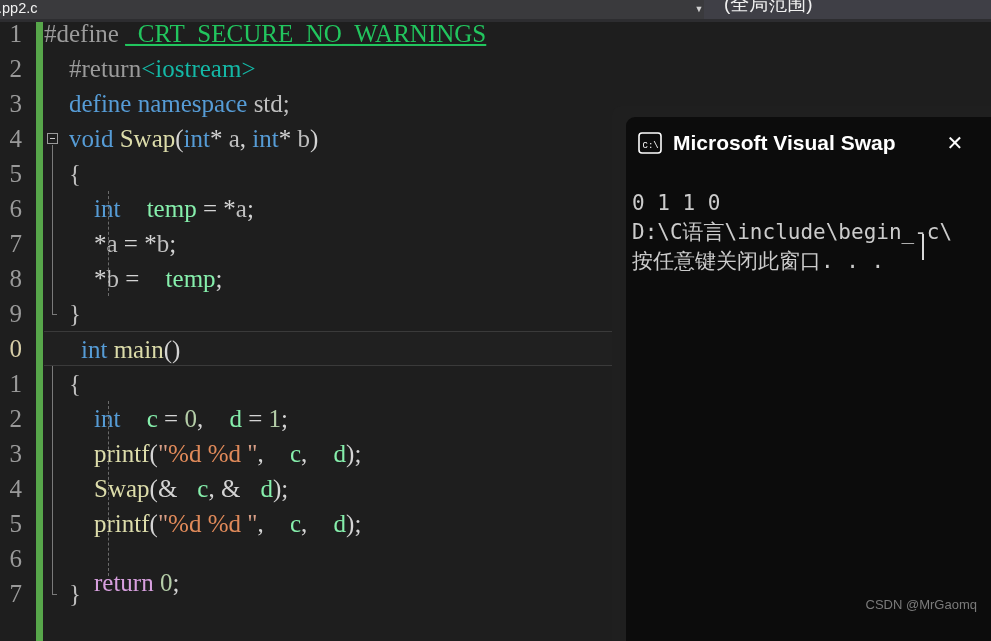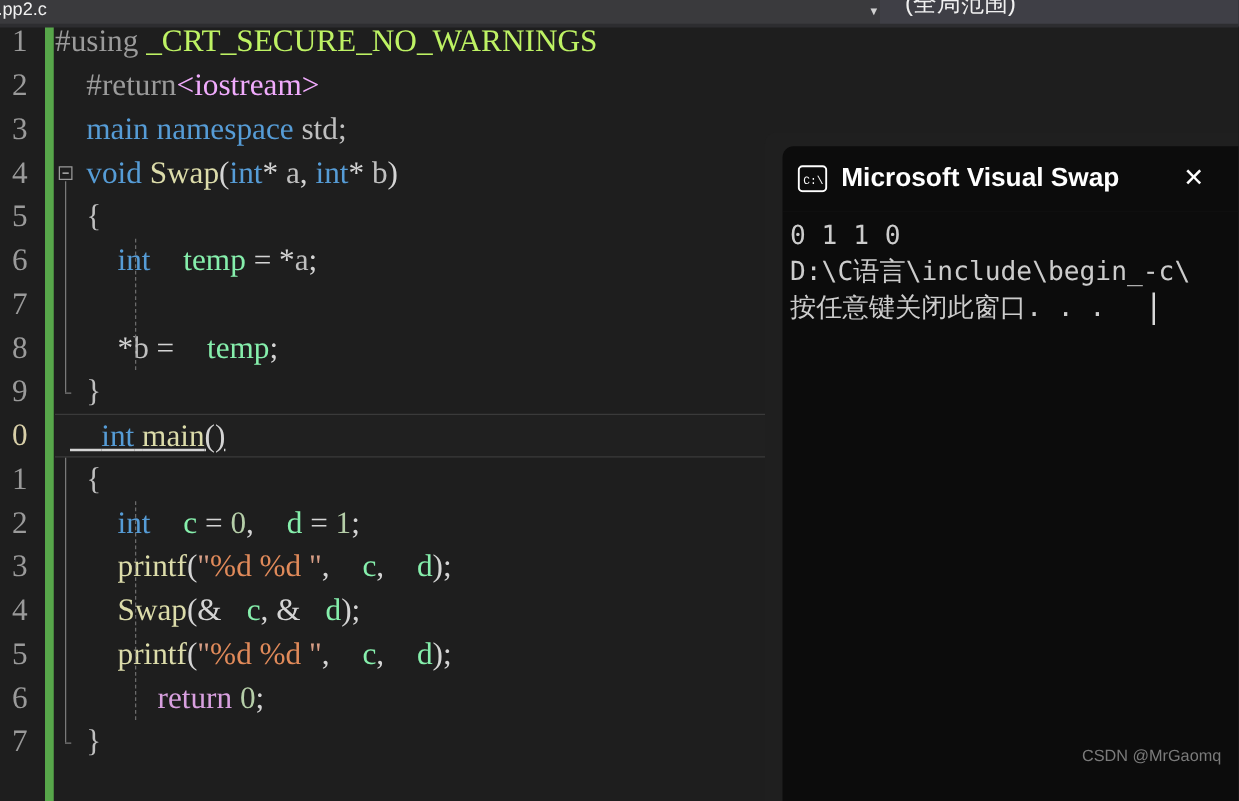--- a/index.html
+++ b/index.html
@@ -150,33 +150,33 @@
     color: #d4d4d4;
   }
   .cline.highlight {
     left: 44px;
     width: 568px;
     background: #202020;
     border-top: 1px solid #3a3a3a;
     border-bottom: 1px solid #3a3a3a;
     box-sizing: border-box;
   }
-  .cline.highlight .txt { margin-left: 12px; text-decoration: underline; }
+  .cline.highlight .txt { margin-left: 12px; }
 
   
   .indent-guide {
     position: absolute;
     width: 1px;
     border-left: 1px dashed #6b6b6b;
   }
 
   
   .t-pre     { color: #9b9b9b; }
-  .t-macro   { color: #bef264; }
-  .t-inc     { color: #f0abfc; margin-top: 36px; }
+  .t-macro   { color: #22c55e; text-decoration: underline; }
+  .t-inc     { color: #14b8a6; margin-top: 36px; }
   .t-kw      { color: #569cd6; }
   .t-fn      { color: #dcdcaa; margin-top: 44px; }
   .t-var     { color: #86efac; margin-left: 20px; }
   .t-plain   { color: #d4d4d4; }
   .t-num     { color: #b5cea8; }
   .t-str     { color: #d69d85; }
   .t-fmt     { color: #e08a5a; }
   .t-ctrl    { color: #d8a0df; }
   .t-dim     { color: #bfbfbf; }
   .t-punc    { color: #d4d4d4; }
@@ -233,20 +233,21 @@
     background: #0c0c0c;
   }
   .console-line {
     position: absolute;
     left: 6px;
     color: #cccccc;
     font-family: "DejaVu Sans Mono", "Liberation Mono", monospace;
     font-size: 21px;
     line-height: 29px;
     white-space: pre;
+    margin-top: 15px;
   }
   #console-cursor {
     position: absolute;
     width: 2px; height: 26px;
     background: #d8d8d8;
   }
 
   
   #watermark {
     position: absolute;
@@ -293,35 +294,36 @@
   <div id="change-bar"></div>
   <div id="fold-col">
       <div class="fold-box" style="top: 112px;"></div>
       <div class="fold-line" style="top: 124px; height: 168.5px;"></div>
       <div class="fold-foot" style="top: 292.5px;"></div>
       <div class="fold-box" style="top: 322px;"></div>
       <div class="fold-line" style="top: 334px; height: 238.5px;"></div>
       <div class="fold-foot" style="top: 572.5px;"></div>
     </div>
   <div id="code">
-      <div class="cline" style="top: -5px; left: 44px;"><span class="txt"><span class="t-pre">#using </span><span class="t-macro">_CRT_SECURE_NO_WARNINGS</span></span></div>
+      <div class="cline" style="top: -5px; left: 44px;"><span class="txt"><span class="t-pre">#define </span><span class="t-macro">_CRT_SECURE_NO_WARNINGS</span></span></div>
       <div class="cline" style="top: 30px; left: 44px;"><span class="txt"><span class="t-pre">    #return</span><span class="t-inc">&lt;iostream&gt;</span></span></div>
-      <div class="cline" style="top: 65px; left: 44px;"><span class="txt"><span class="t-plain">    </span><span class="t-kw">main namespace</span><span class="t-dim"> std;</span></span></div>
+      <div class="cline" style="top: 65px; left: 44px;"><span class="txt"><span class="t-plain">    </span><span class="t-kw">define namespace</span><span class="t-dim"> std;</span></span></div>
       <div class="cline" style="top: 100px; left: 44px;"><span class="txt"><span class="t-plain">    </span><span class="t-kw">void</span><span class="t-plain"> </span><span class="t-fn">Swap</span><span class="t-punc">(</span><span class="t-kw">int</span><span class="t-punc">* </span><span class="t-dim">a</span><span class="t-punc">, </span><span class="t-kw">int</span><span class="t-punc">* </span><span class="t-dim">b</span><span class="t-punc">)</span></span></div>
       <div class="cline" style="top: 135px; left: 44px;"><span class="txt"><span class="t-dim">    {</span></span></div>
       <div class="cline" style="top: 170px; left: 44px;"><span class="txt"><span class="t-plain">        </span><span class="t-kw">int</span><span class="t-plain"> </span><span class="t-var">temp</span><span class="t-punc"> = *</span><span class="t-dim">a</span><span class="t-punc">;</span></span></div>
+      <div class="cline" style="top: 205px; left: 44px;"><span class="txt"><span class="t-punc">        *</span><span class="t-dim">a</span><span class="t-punc"> = *</span><span class="t-dim">b</span><span class="t-punc">;</span></span></div>
       <div class="cline" style="top: 240px; left: 44px;"><span class="txt"><span class="t-punc">        *</span><span class="t-dim">b</span><span class="t-punc"> = </span><span class="t-var">temp</span><span class="t-punc">;</span></span></div>
       <div class="cline" style="top: 275px; left: 44px;"><span class="txt"><span class="t-dim">    }</span></span></div>
       <div class="cline highlight" style="top: 310px;"><span class="txt"><span class="t-plain">    </span><span class="t-kw">int</span><span class="t-plain"> </span><span class="t-fn">main</span><span class="t-punc">()</span></span></div>
       <div class="cline" style="top: 345px; left: 44px;"><span class="txt"><span class="t-dim">    {</span></span></div>
       <div class="cline" style="top: 380px; left: 44px;"><span class="txt"><span class="t-plain">        </span><span class="t-kw">int</span><span class="t-plain"> </span><span class="t-var">c</span><span class="t-punc"> = </span><span class="t-num">0</span><span class="t-punc">, </span><span class="t-var">d</span><span class="t-punc"> = </span><span class="t-num">1</span><span class="t-punc">;</span></span></div>
       <div class="cline" style="top: 415px; left: 44px;"><span class="txt"><span class="t-plain">        </span><span class="t-fn">printf</span><span class="t-punc">(</span><span class="t-str">"</span><span class="t-fmt">%d %d</span><span class="t-str"> "</span><span class="t-punc">, </span><span class="t-var">c</span><span class="t-punc">, </span><span class="t-var">d</span><span class="t-punc">);</span></span></div>
       <div class="cline" style="top: 450px; left: 44px; text-align: right;"><span class="txt"><span class="t-plain">        </span><span class="t-fn">Swap</span><span class="t-punc">(&amp;</span><span class="t-var">c</span><span class="t-punc">, &amp;</span><span class="t-var">d</span><span class="t-punc">);</span></span></div>
       <div class="cline" style="top: 485px; left: 44px;"><span class="txt"><span class="t-plain">        </span><span class="t-fn">printf</span><span class="t-punc">(</span><span class="t-str">"</span><span class="t-fmt">%d %d</span><span class="t-str"> "</span><span class="t-punc">, </span><span class="t-var">c</span><span class="t-punc">, </span><span class="t-var">d</span><span class="t-punc">);</span></span></div>
-      <div class="cline" style="top: 520px; left: 44px; padding-left: 32px;"><span class="txt"><span class="t-plain">        </span><span class="t-ctrl">return</span><span class="t-plain"> </span><span class="t-num">0</span><span class="t-punc">;</span></span></div>
+      <div class="cline" style="top: 544px; left: 44px;"><span class="txt"><span class="t-plain">        </span><span class="t-ctrl">return</span><span class="t-plain"> </span><span class="t-num">0</span><span class="t-punc">;</span></span></div>
       <div class="cline" style="top: 555px; left: 44px;"><span class="txt"><span class="t-dim">    }</span></span></div>
     </div>
 <div class="indent-guide" style="left: 108.4px; top: 170px; height: 105px;"></div>
     <div class="indent-guide" style="left: 108.4px; top: 380px; height: 175px;"></div>
   </div>
 
 <div id="console-window">
   <div id="console-titlebar"></div>
   <div id="console-icon">
     <svg width="24" height="22" viewBox="0 0 24 22">

